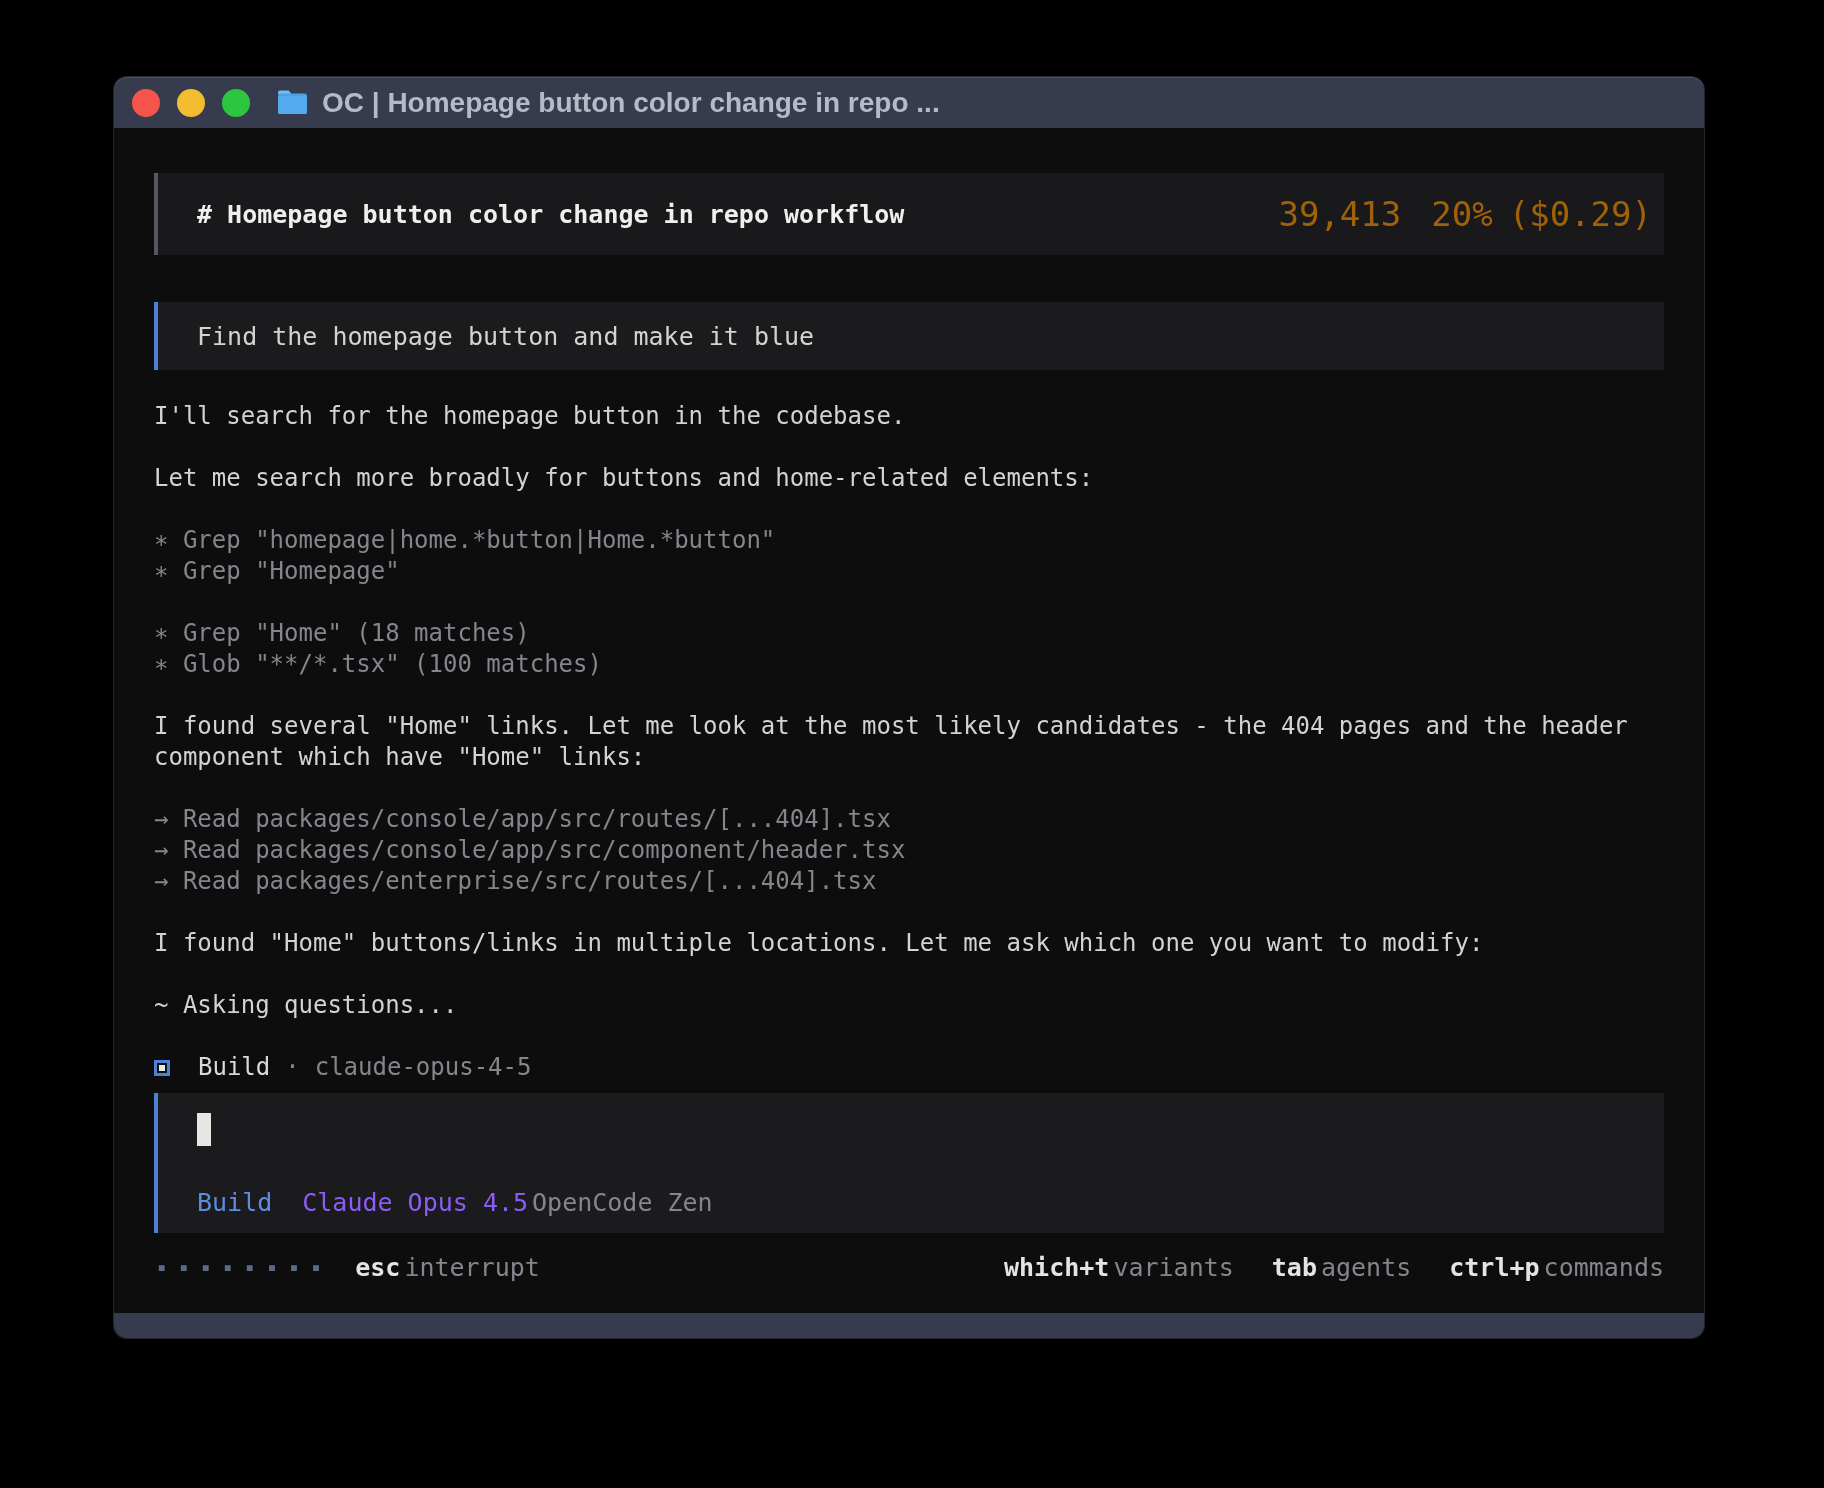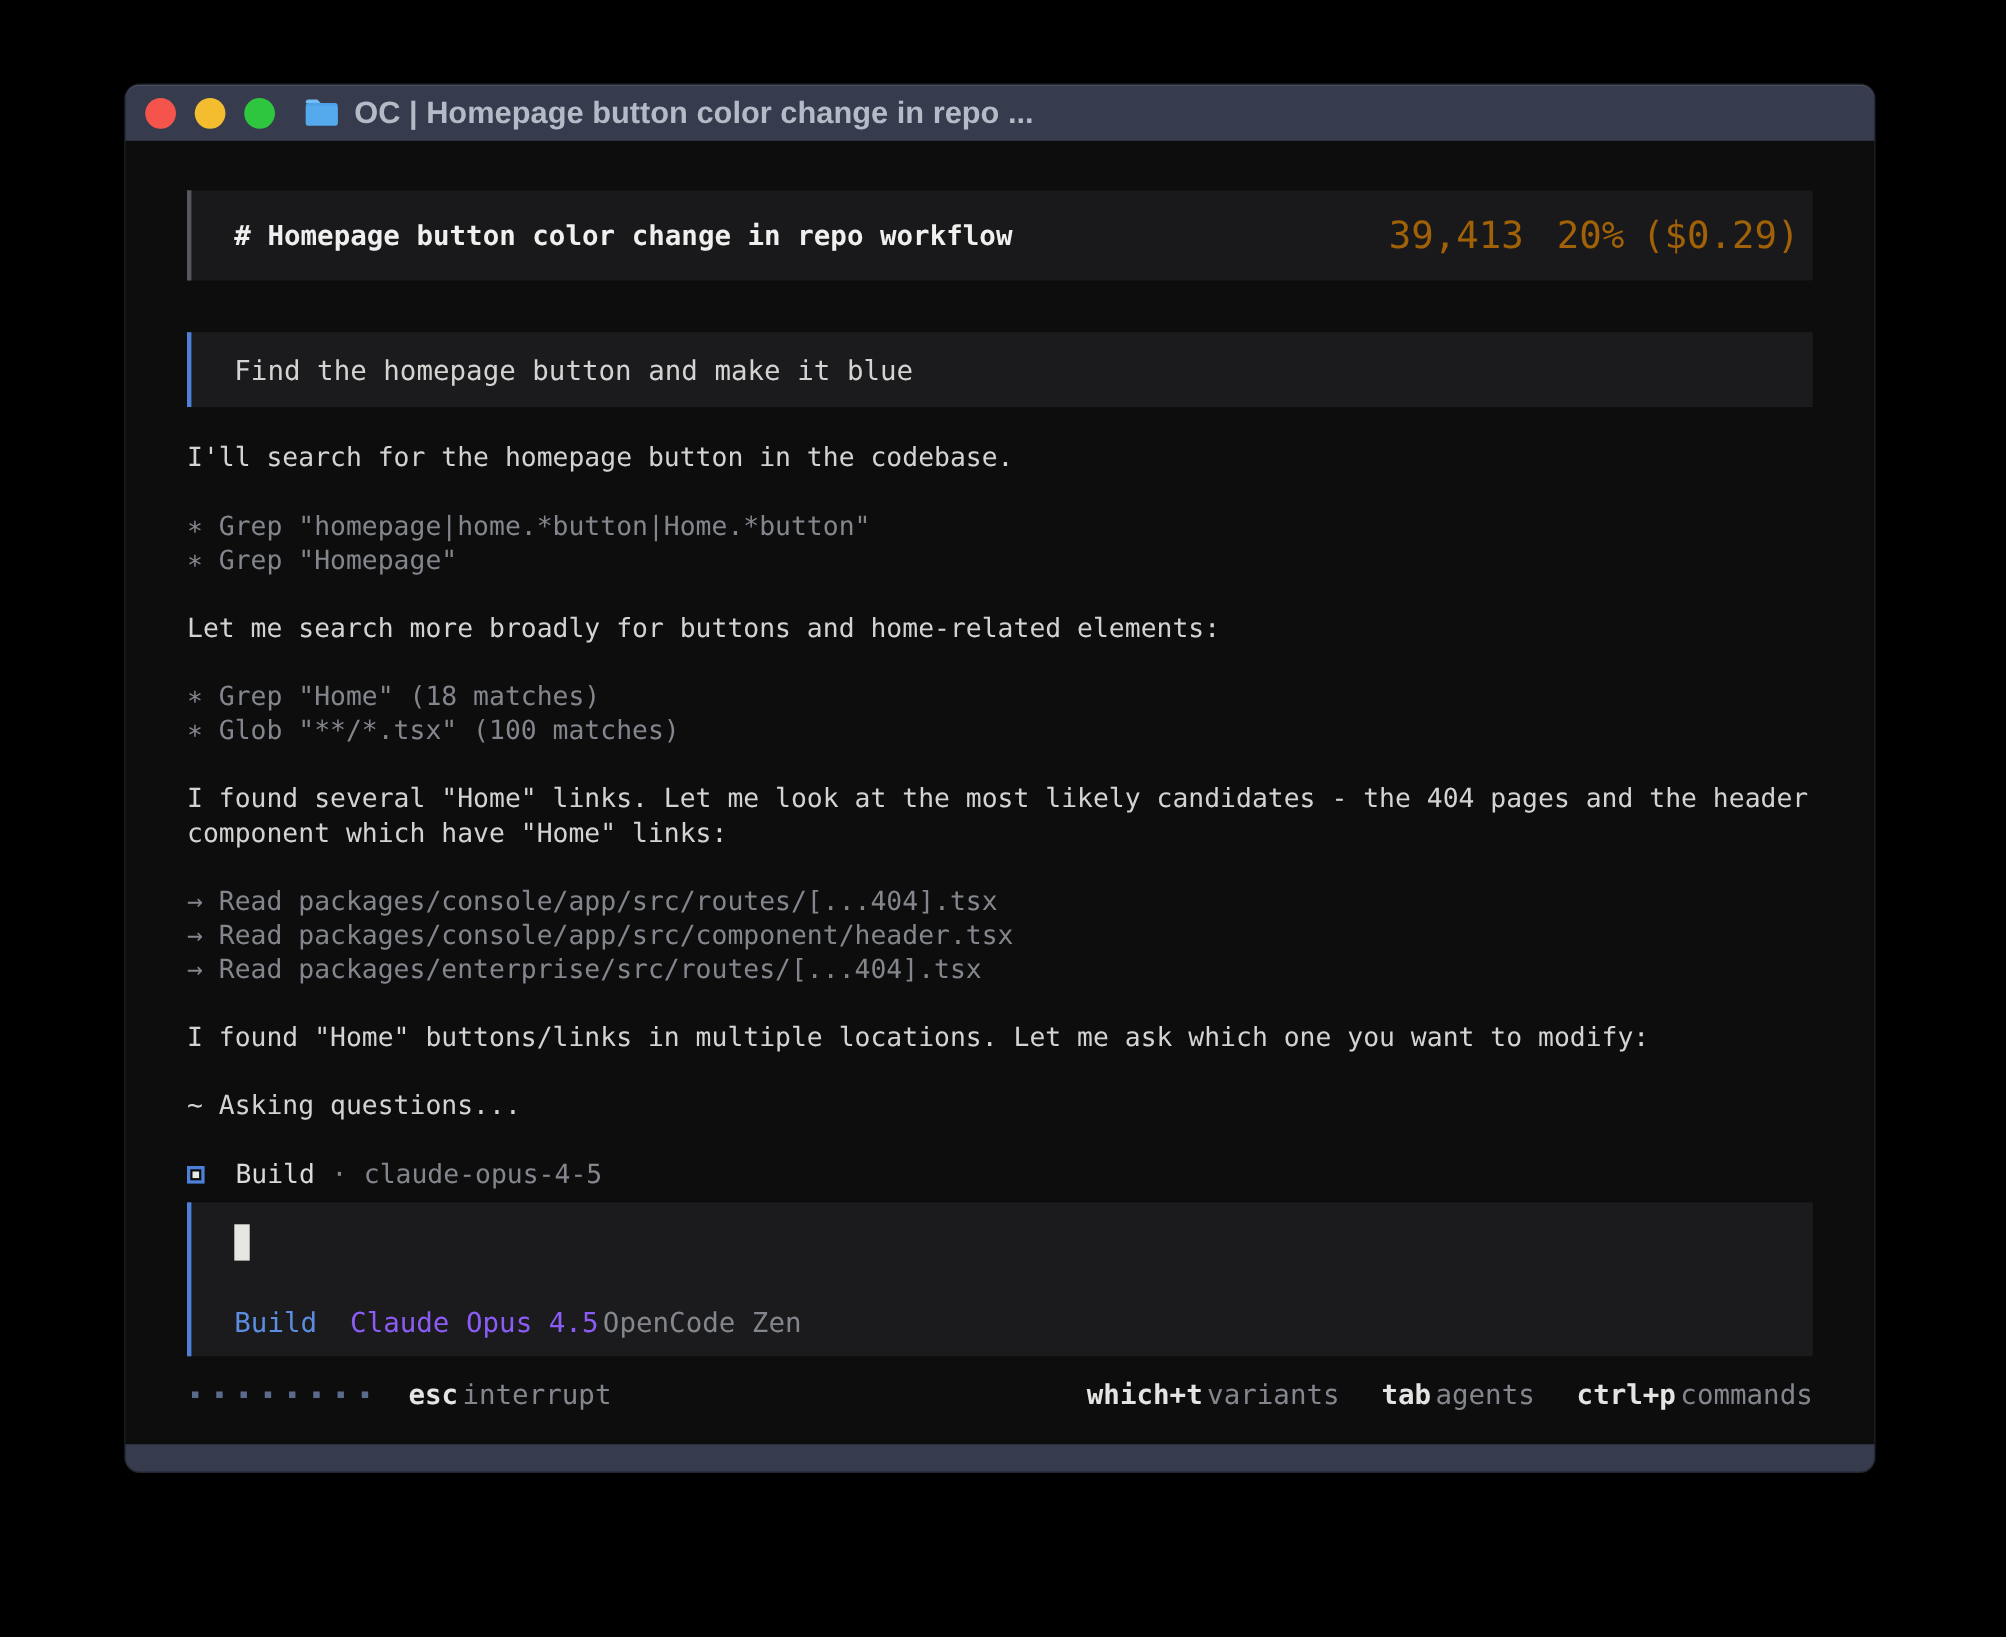--- a/index.html
+++ b/index.html
@@ -23,21 +23,21 @@
   .tl { width: 28px; height: 28px; border-radius: 50%; margin-right: 17px; border: none; padding: 0; cursor: default; }
   .tl-red    { background: #f5544c; }
   .tl-yellow { background: #f4bc2f; }
   .tl-green  { background: #2fc63f; }
   .folder { margin-left: 9px; margin-right: 13px; display: flex; align-items: center; }
   .titlebar-title {
     color: #b4bac6; font-family: "Liberation Sans", sans-serif;
     font-weight: bold; font-size: 28px; white-space: nowrap;
   }
   
-  .content { flex: 1 1 auto; padding: 45px 56px 0; overflow: hidden; }
+  .content { flex: 1 1 auto; padding: 45px 40px 0; overflow: hidden; }
   .block { border-left: 4px solid; padding-left: 39px; padding-right: 12px; }
   .session-header {
     height: 82px; background: #19191b; border-color: #55595f;
     display: flex; align-items: center; justify-content: space-between;
     margin-bottom: 47px;
   }
   .sh-title { color: #efefed; font-weight: bold; font-size: 25px; white-space: nowrap; }
   .sh-stats { color: #a16207; font-size: 34px; white-space: nowrap; margin-left: 24px; }
   .sh-context { margin-left: 30px; }
   .sh-cost { margin-left: 16px; }
@@ -124,25 +124,25 @@
 
     <div class="block user-msg">
       <span>Find the homepage button and make it blue</span>
     </div>
 
     <div class="transcript">
       <div class="para">
         <div class="t-text">I'll search for the homepage button in the codebase.</div>
       </div>
       <div class="para">
+        <div class="t-text">Let me search more broadly for buttons and home-related elements:</div>
+      </div>
+      <div class="para">
         <div class="t-tool">∗ Grep "homepage|home.*button|Home.*button"</div>
         <div class="t-tool">∗ Grep "Homepage"</div>
-      </div>
-      <div class="para">
-        <div class="t-text">Let me search more broadly for buttons and home-related elements:</div>
       </div>
       <div class="para">
         <div class="t-tool">∗ Grep "Home" (18 matches)</div>
         <div class="t-tool">∗ Glob "**/*.tsx" (100 matches)</div>
       </div>
       <div class="para">
         <div class="t-text">I found several "Home" links. Let me look at the most likely candidates - the 404 pages and the header component which have "Home" links:</div>
       </div>
       <div class="para">
         <div class="t-tool">→ Read packages/console/app/src/routes/[...404].tsx</div>

